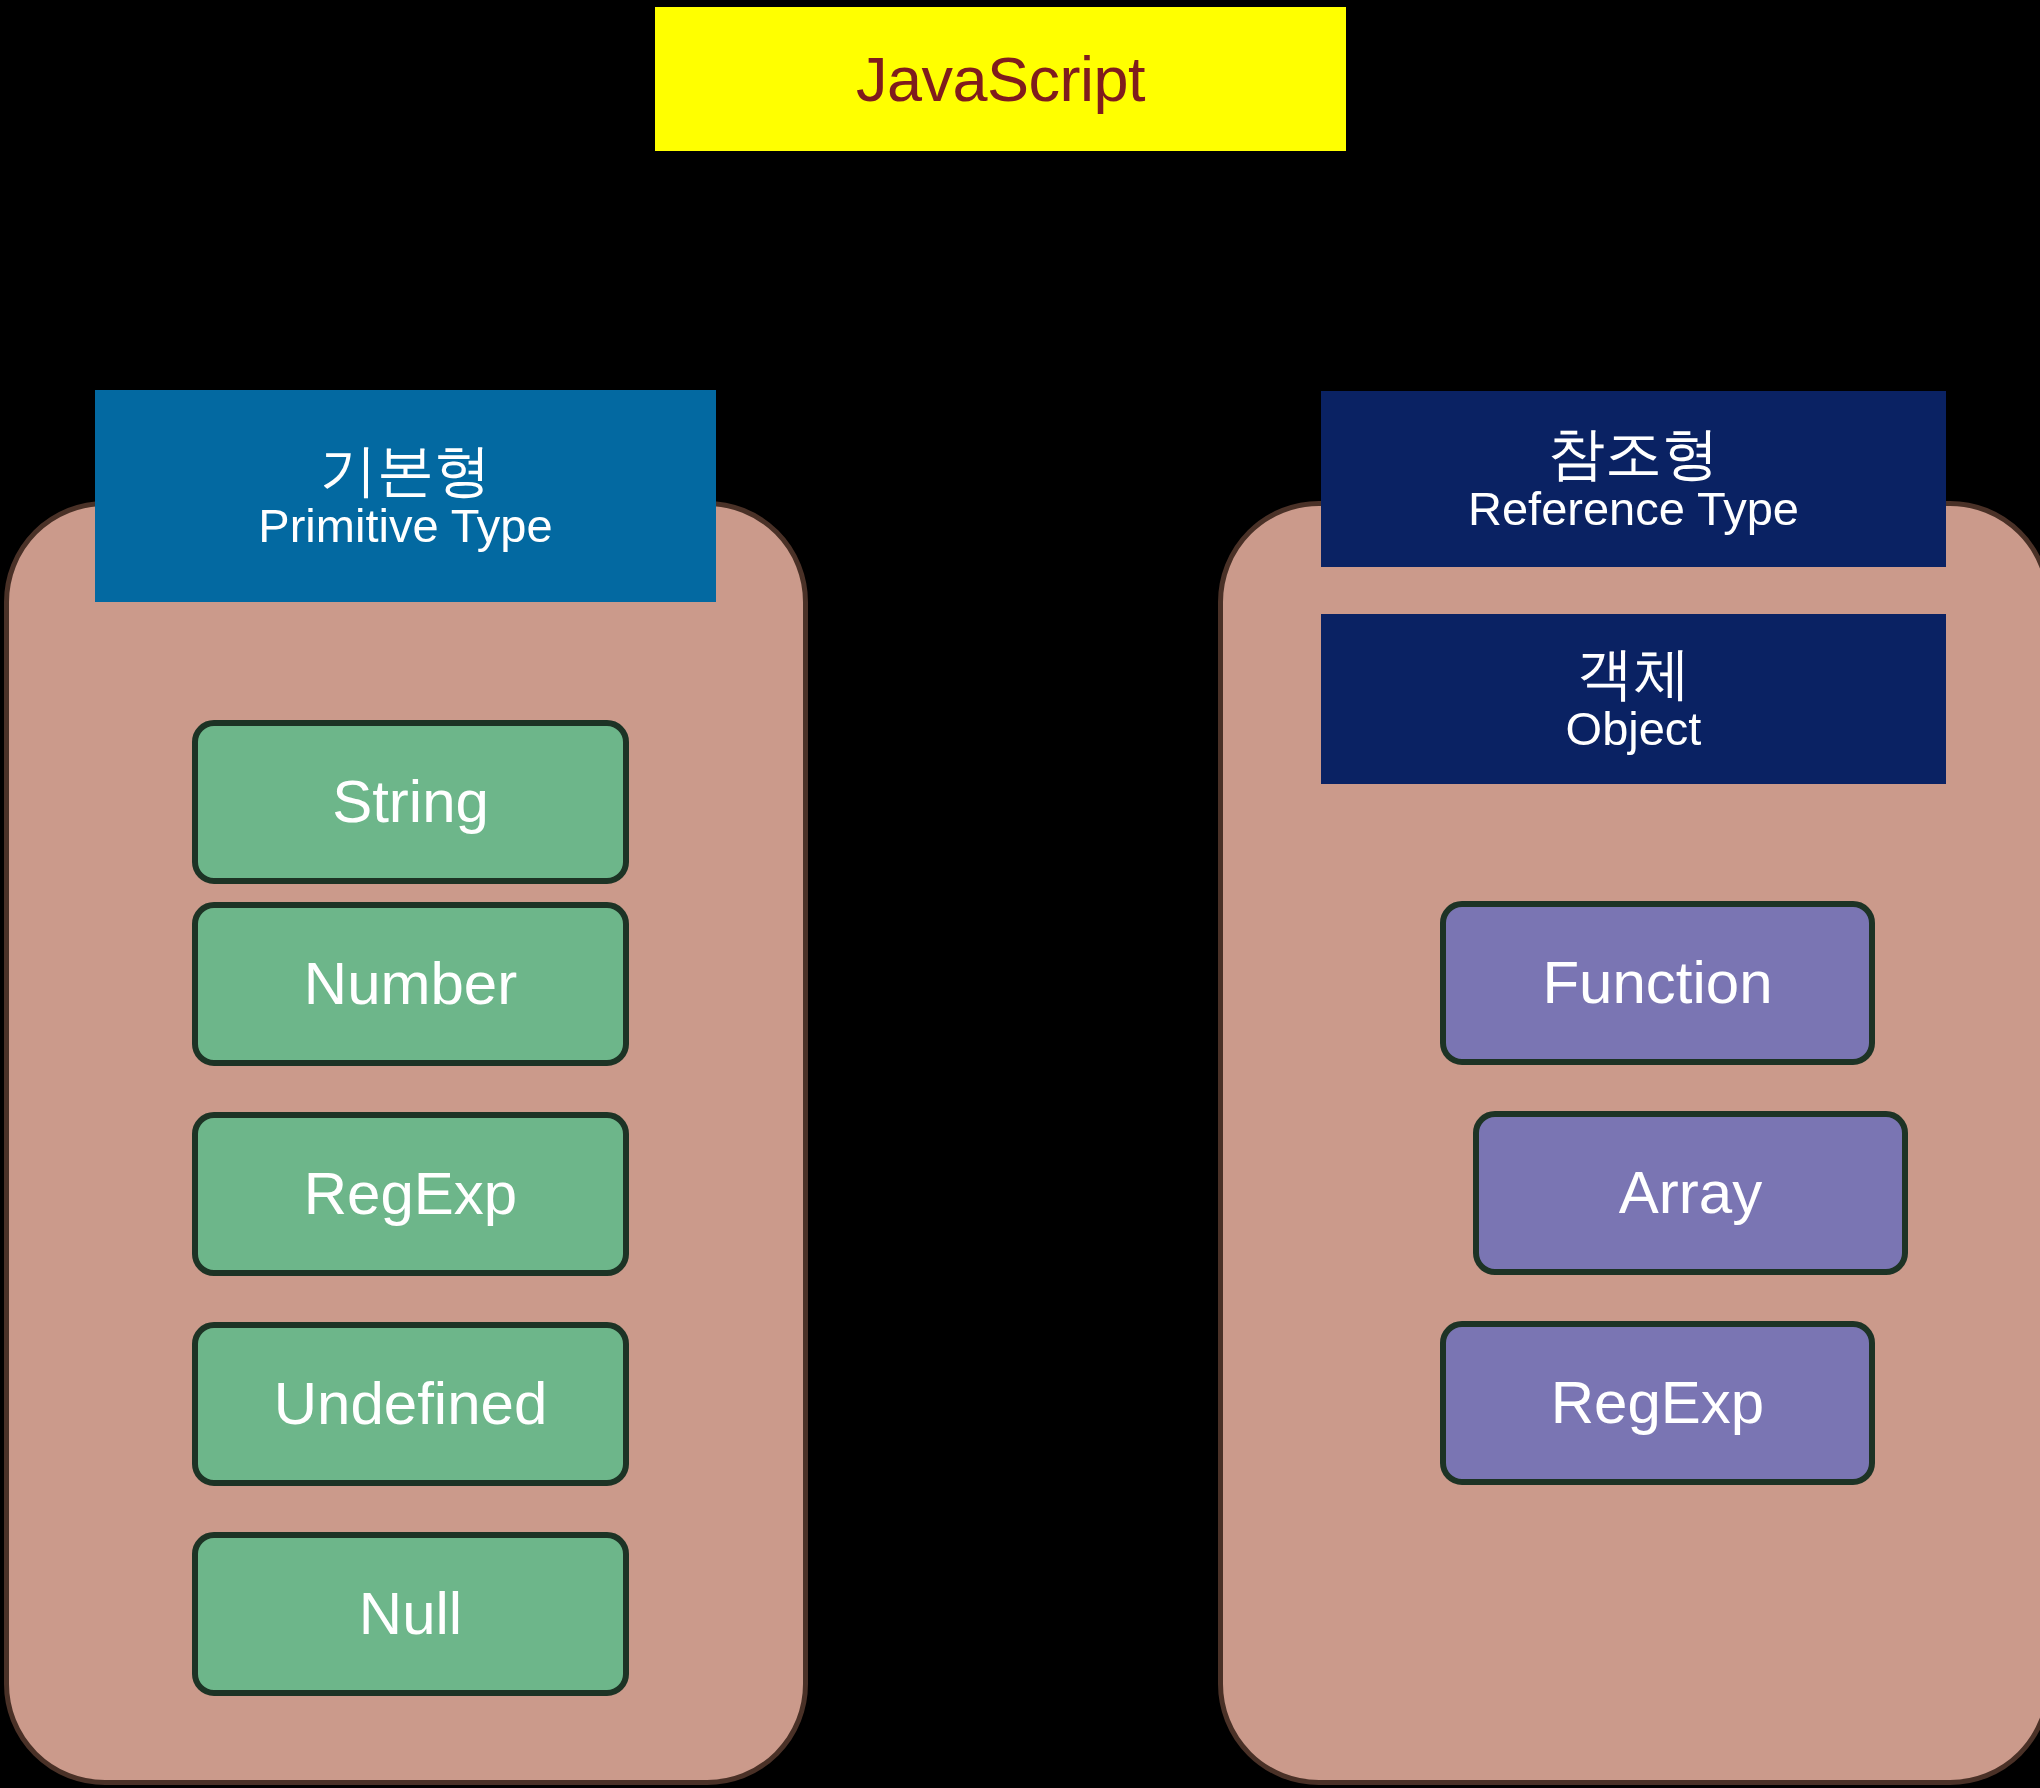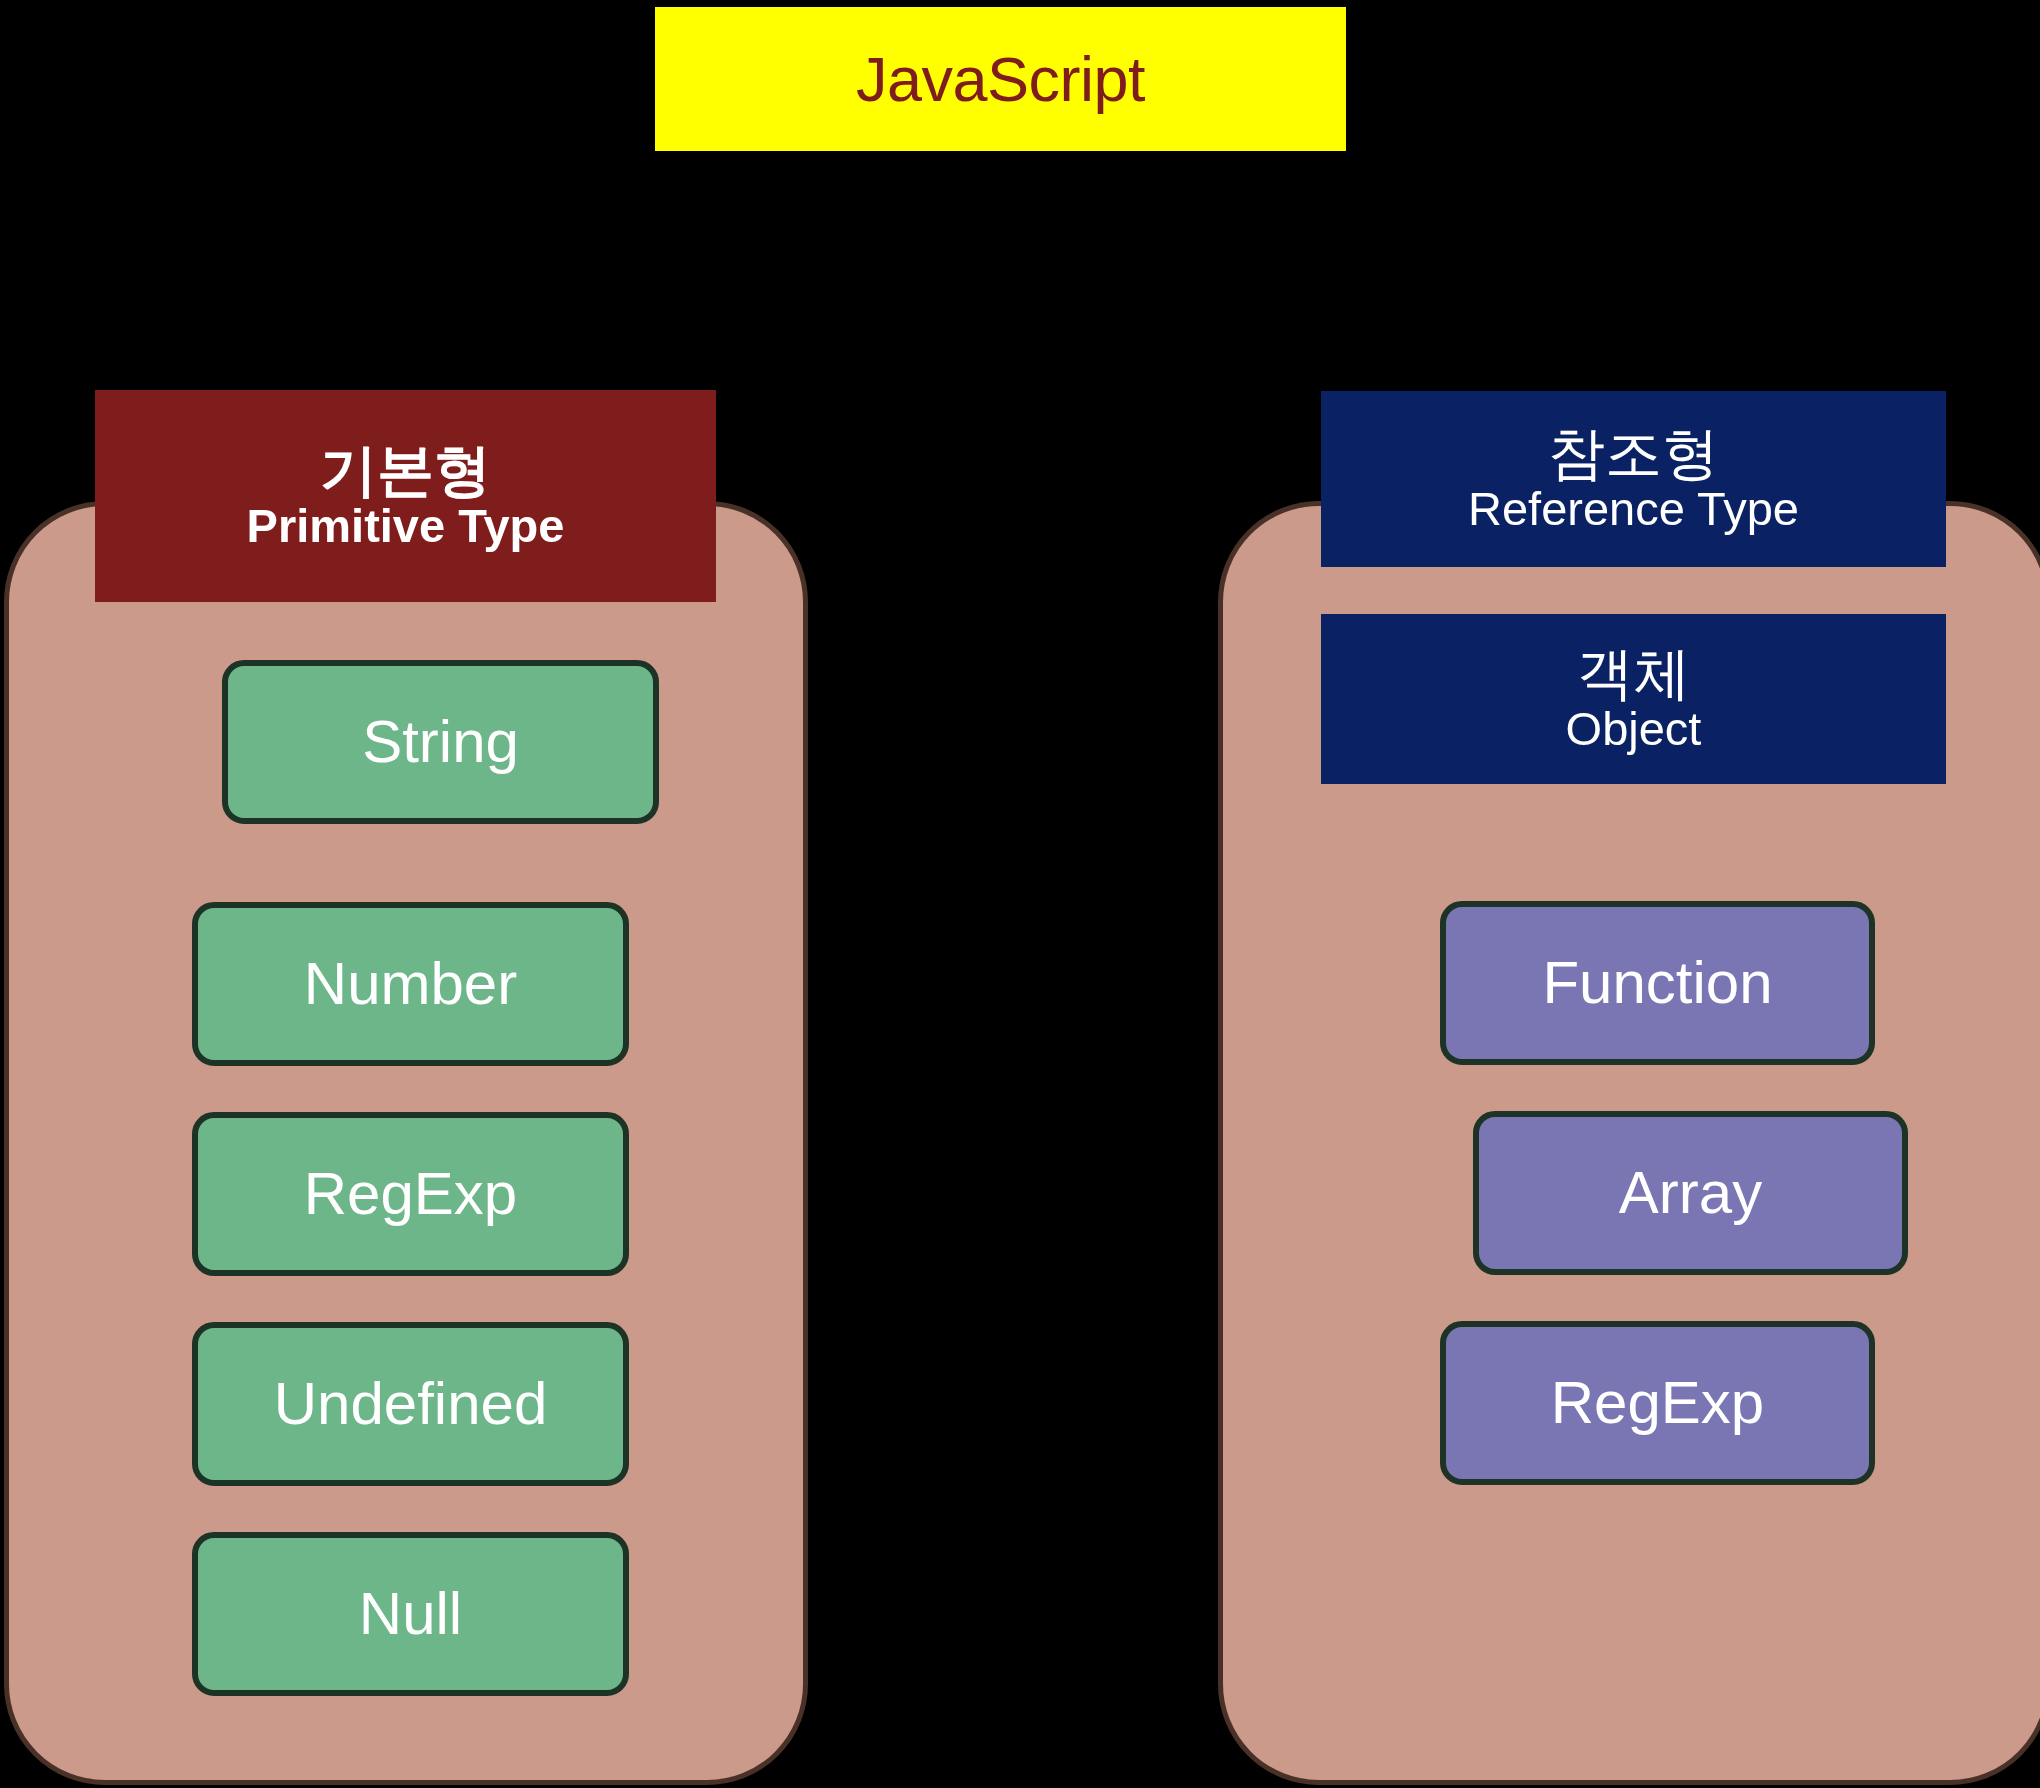--- a/index.html
+++ b/index.html
@@ -58,22 +58,21 @@
     box-sizing: border-box;
   }
   .banner .ko { font-size: 57px; }
   .banner .en { font-size: 47px; white-space: nowrap; }
 
   .banner-primitive {
     left: 95px;
     top: 390px;
     width: 621px;
     height: 212px;
-    background: #7f1d1d;
-    font-weight: bold;
+    background: #0369a1;
   }
   .banner-reference {
     left: 1321px;
     top: 391px;
     width: 625px;
     height: 176px;
     background: #0A2263;
   }
   .banner-object {
     left: 1321px;
@@ -92,21 +91,21 @@
     color: #FFFFFF;
     border: 6.4px solid #1D3325;
     border-radius: 22px;
     box-sizing: border-box;
     font-size: 60px;
     line-height: 1;
   }
   .pill.green  { background: #6DB68A; left: 192px;  width: 437px; height: 164px; }
   .pill.purple { background: #7A75B3; left: 1440px; width: 435px; height: 164px; }
 
-  .p-string    { top: 660px; margin-left: 30px;  }
+  .p-string    { top: 720px;  }
   .p-number    { top: 902px;  }
   .p-boolean   { top: 1112px; }
   .p-undefined { top: 1322px; }
   .p-null      { top: 1532px; }
 
   .p-function { top: 901px;  }
   .p-array    { top: 1111px; margin-left: 33px; }
   .p-regexp   { top: 1321px; }
 </style>
 </head>

